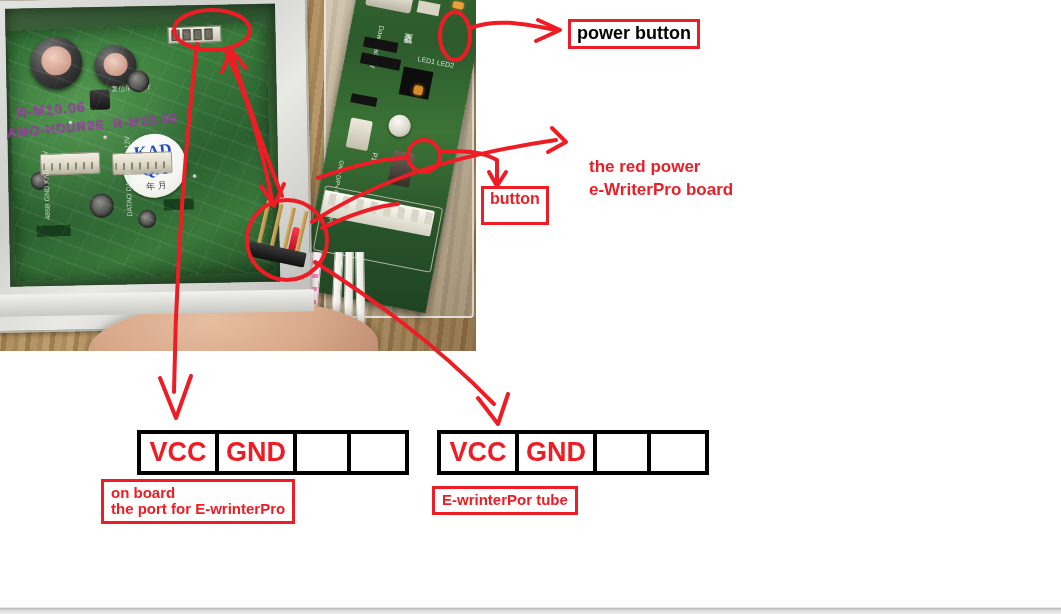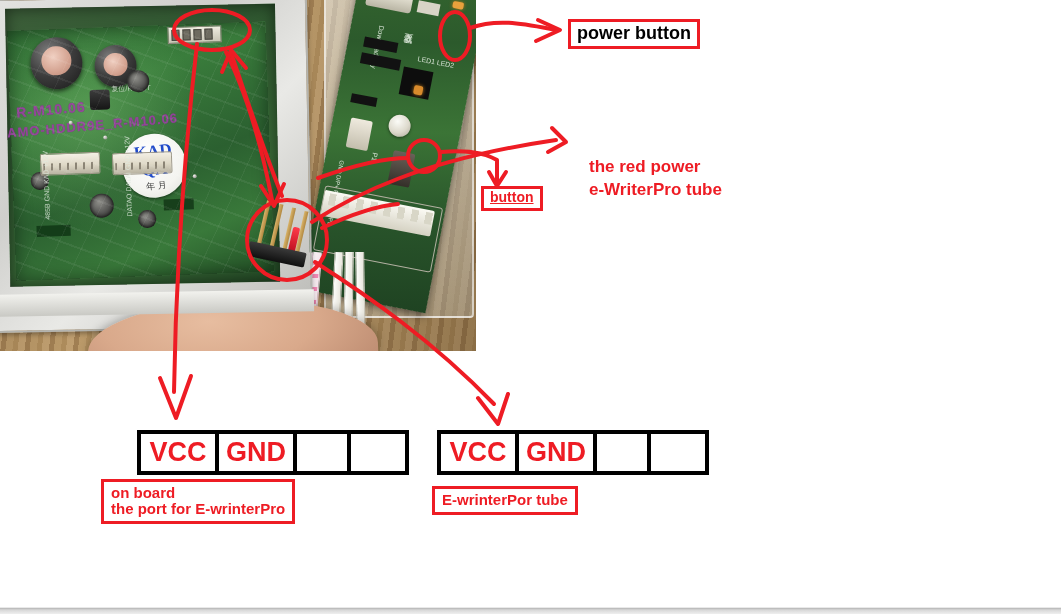--- a/index.html
+++ b/index.html
@@ -136,21 +136,21 @@
 
   
   #annot{position:absolute;left:0;top:0;width:1061px;height:614px;pointer-events:none;}
 
   
   .label-box{
     position:absolute;border:3px solid #ee1c24;background:#fff;
     font-weight:bold;line-height:1.08;box-sizing:border-box;
   }
   #lbl-power{left:568px;top:19px;padding:2px 6px 3px 6px;color:#000;font-size:18px;}
-  #lbl-button{left:481px;top:186px;padding:1px 6px 3px 6px;color:#ee1c24;font-size:14px;text-decoration:underline;}
+  #lbl-button{left:481px;top:186px;padding:1px 6px 15px 6px;color:#ee1c24;font-size:16px;}
   #lbl-port-board{left:101px;top:479px;padding:3px 7px 4px 7px;color:#ee1c24;font-size:15px;}
   #lbl-port-right{left:432px;top:486px;padding:3px 7px 4px 7px;color:#ee1c24;font-size:15px;}
 
   .plain-red{
     position:absolute;color:#ee1c24;font-weight:bold;font-size:17px;line-height:23px;
     white-space:nowrap;
   }
   #txt-redtube{left:589px;top:155px;}
 
   
@@ -296,21 +296,21 @@
 
     </g>
   </svg>
 
   <div class="label-box" id="lbl-power">power button</div>
 
   <div class="label-box" id="lbl-button">button</div>
 
   <div class="plain-red" id="txt-redtube">
     <div>the red power</div>
-    <div>e-WriterPro tube</div>
+    <div>e-WriterPro board</div>
   </div>
 
   <div class="pin-table" id="table-left">
     <div class="cell w-wide">VCC</div>
     <div class="cell w-wide">GND</div>
     <div class="cell w-narrow"></div>
     <div class="cell w-narrow"></div>
   </div>
 
   <div class="label-box" id="lbl-port-board">

